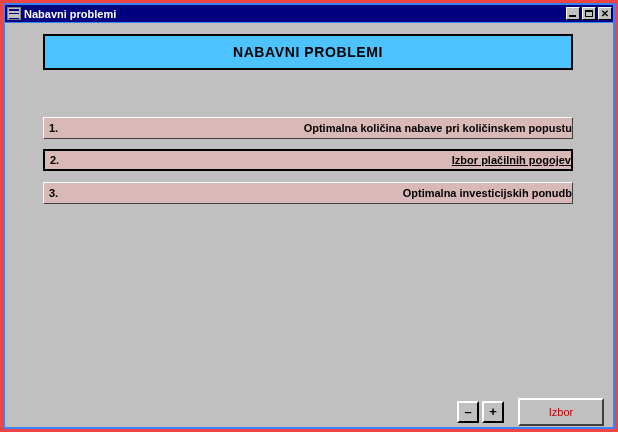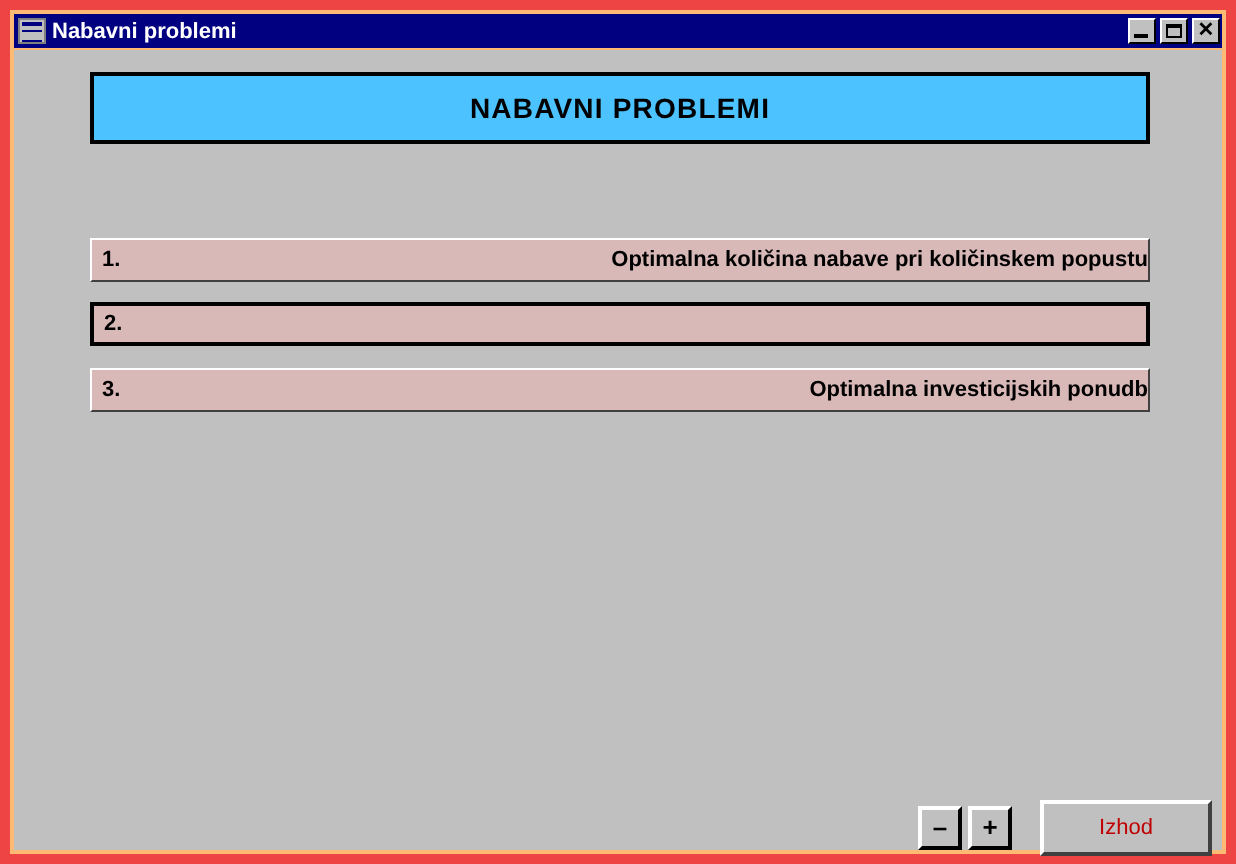--- a/index.html
+++ b/index.html
@@ -15,22 +15,22 @@
   }
 
   
   .window {
     position: absolute;
     left: 0;
     top: 0;
     width: 618px;
     height: 432px;
     box-sizing: border-box;
-    background: #fdba74;
-    border: 5px solid #ef4444;
+    background: #3b82f6;
+    border: 3px solid #ef4444;
   }
 
   
   .titlebar {
     position: absolute;
     left: 2px;
     top: 2px;
     right: 2px;
     height: 17px;
     background: #000080;
@@ -275,28 +275,29 @@
       <span class="banner-text">NABAVNI PROBLEMI</span>
     </div>
 
     <div class="menu-row" id="menu-row-0">
       <span class="row-num">1.</span>
       <span class="row-label">Optimalna količina nabave pri količinskem popustu</span>
     </div>
 
     <div class="menu-row focused" id="menu-row-1">
       <span class="row-num">2.</span>
+      <span class="row-label underlined">Izbor plačilnih pogojev</span>
     </div>
 
     <div class="menu-row" id="menu-row-2">
       <span class="row-num">3.</span>
       <span class="row-label">Optimalna investicijskih ponudb</span>
     </div>
 
     <div class="spin-group">
       <div class="spin-btn">–</div>
       <div class="spin-btn">+</div>
     </div>
 
-    <div class="exit-btn">Izhod</div>
+    <div class="exit-btn">Izbor</div>
 
   </div>
 </div>
 
 </body></html>

